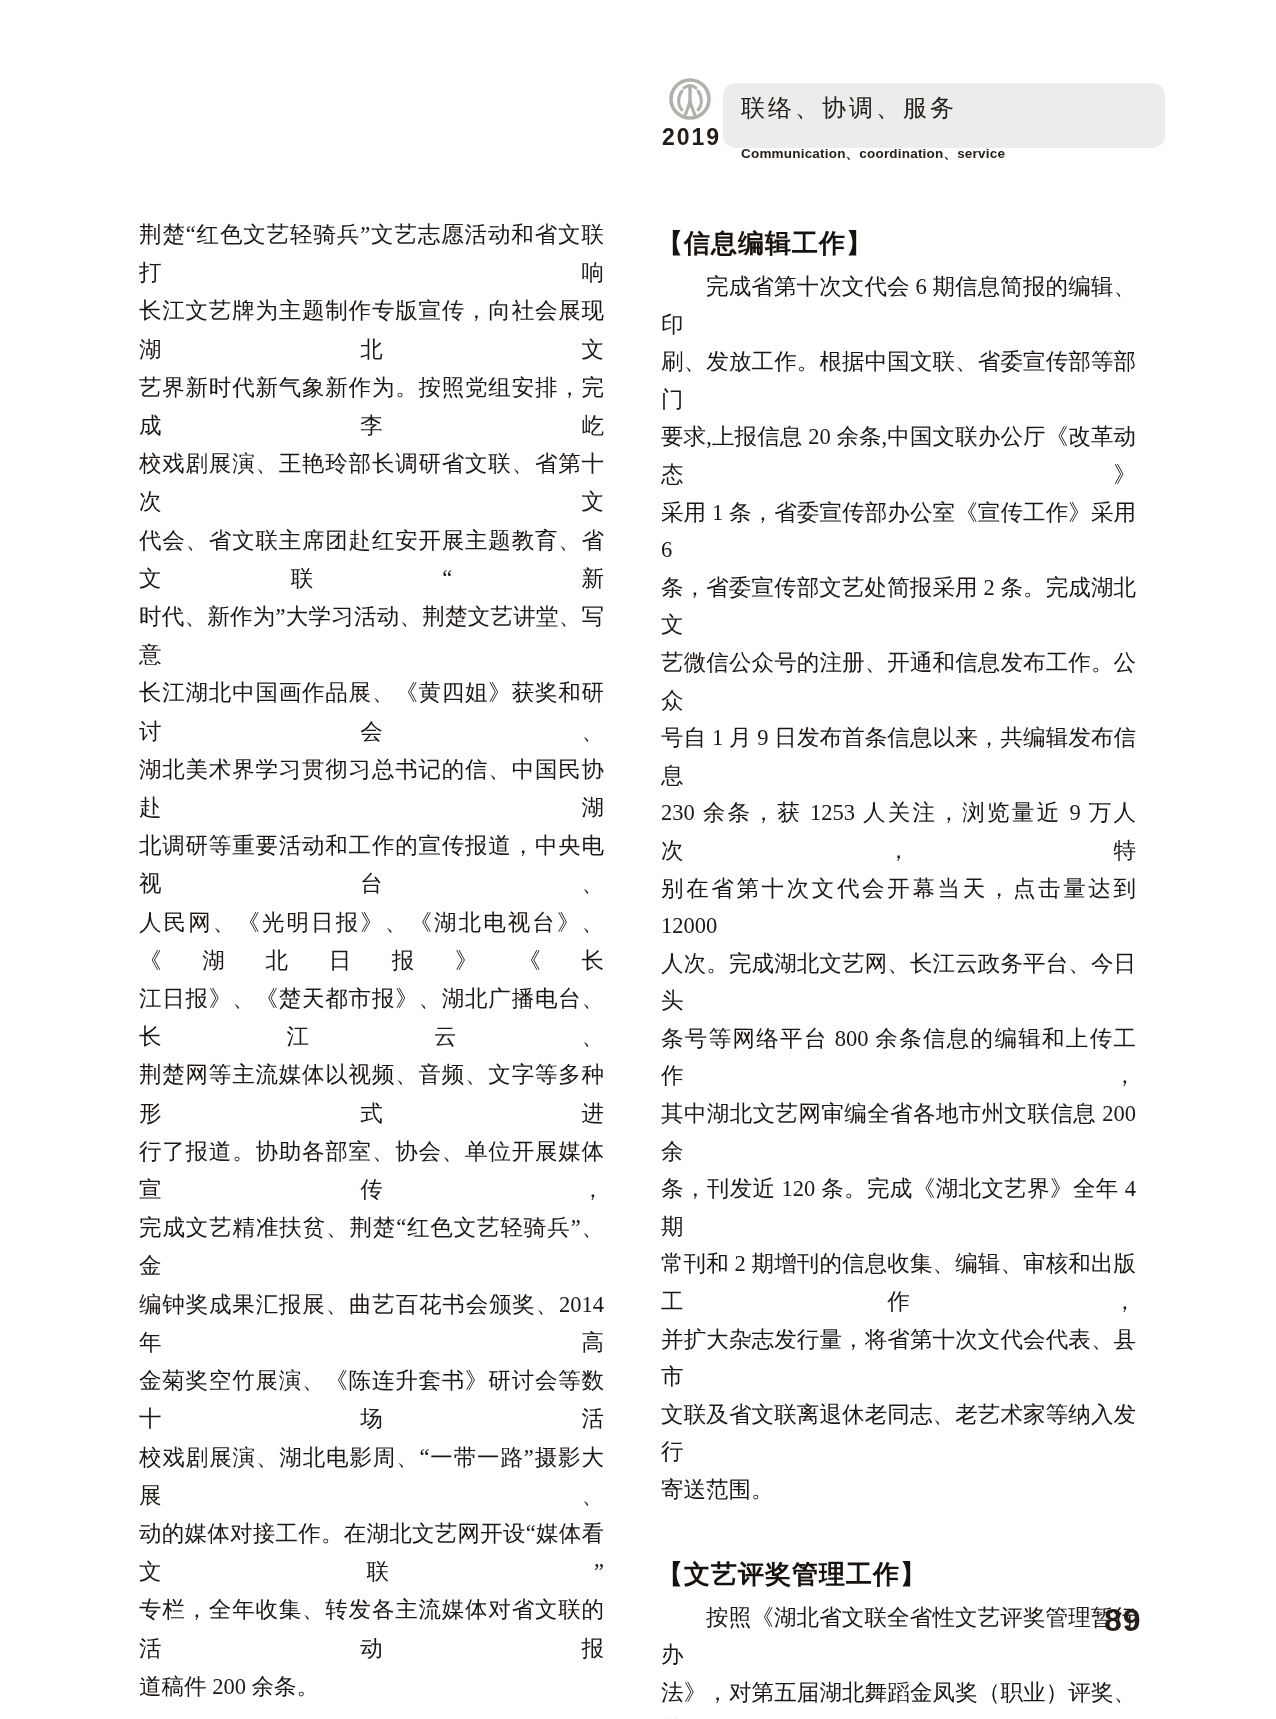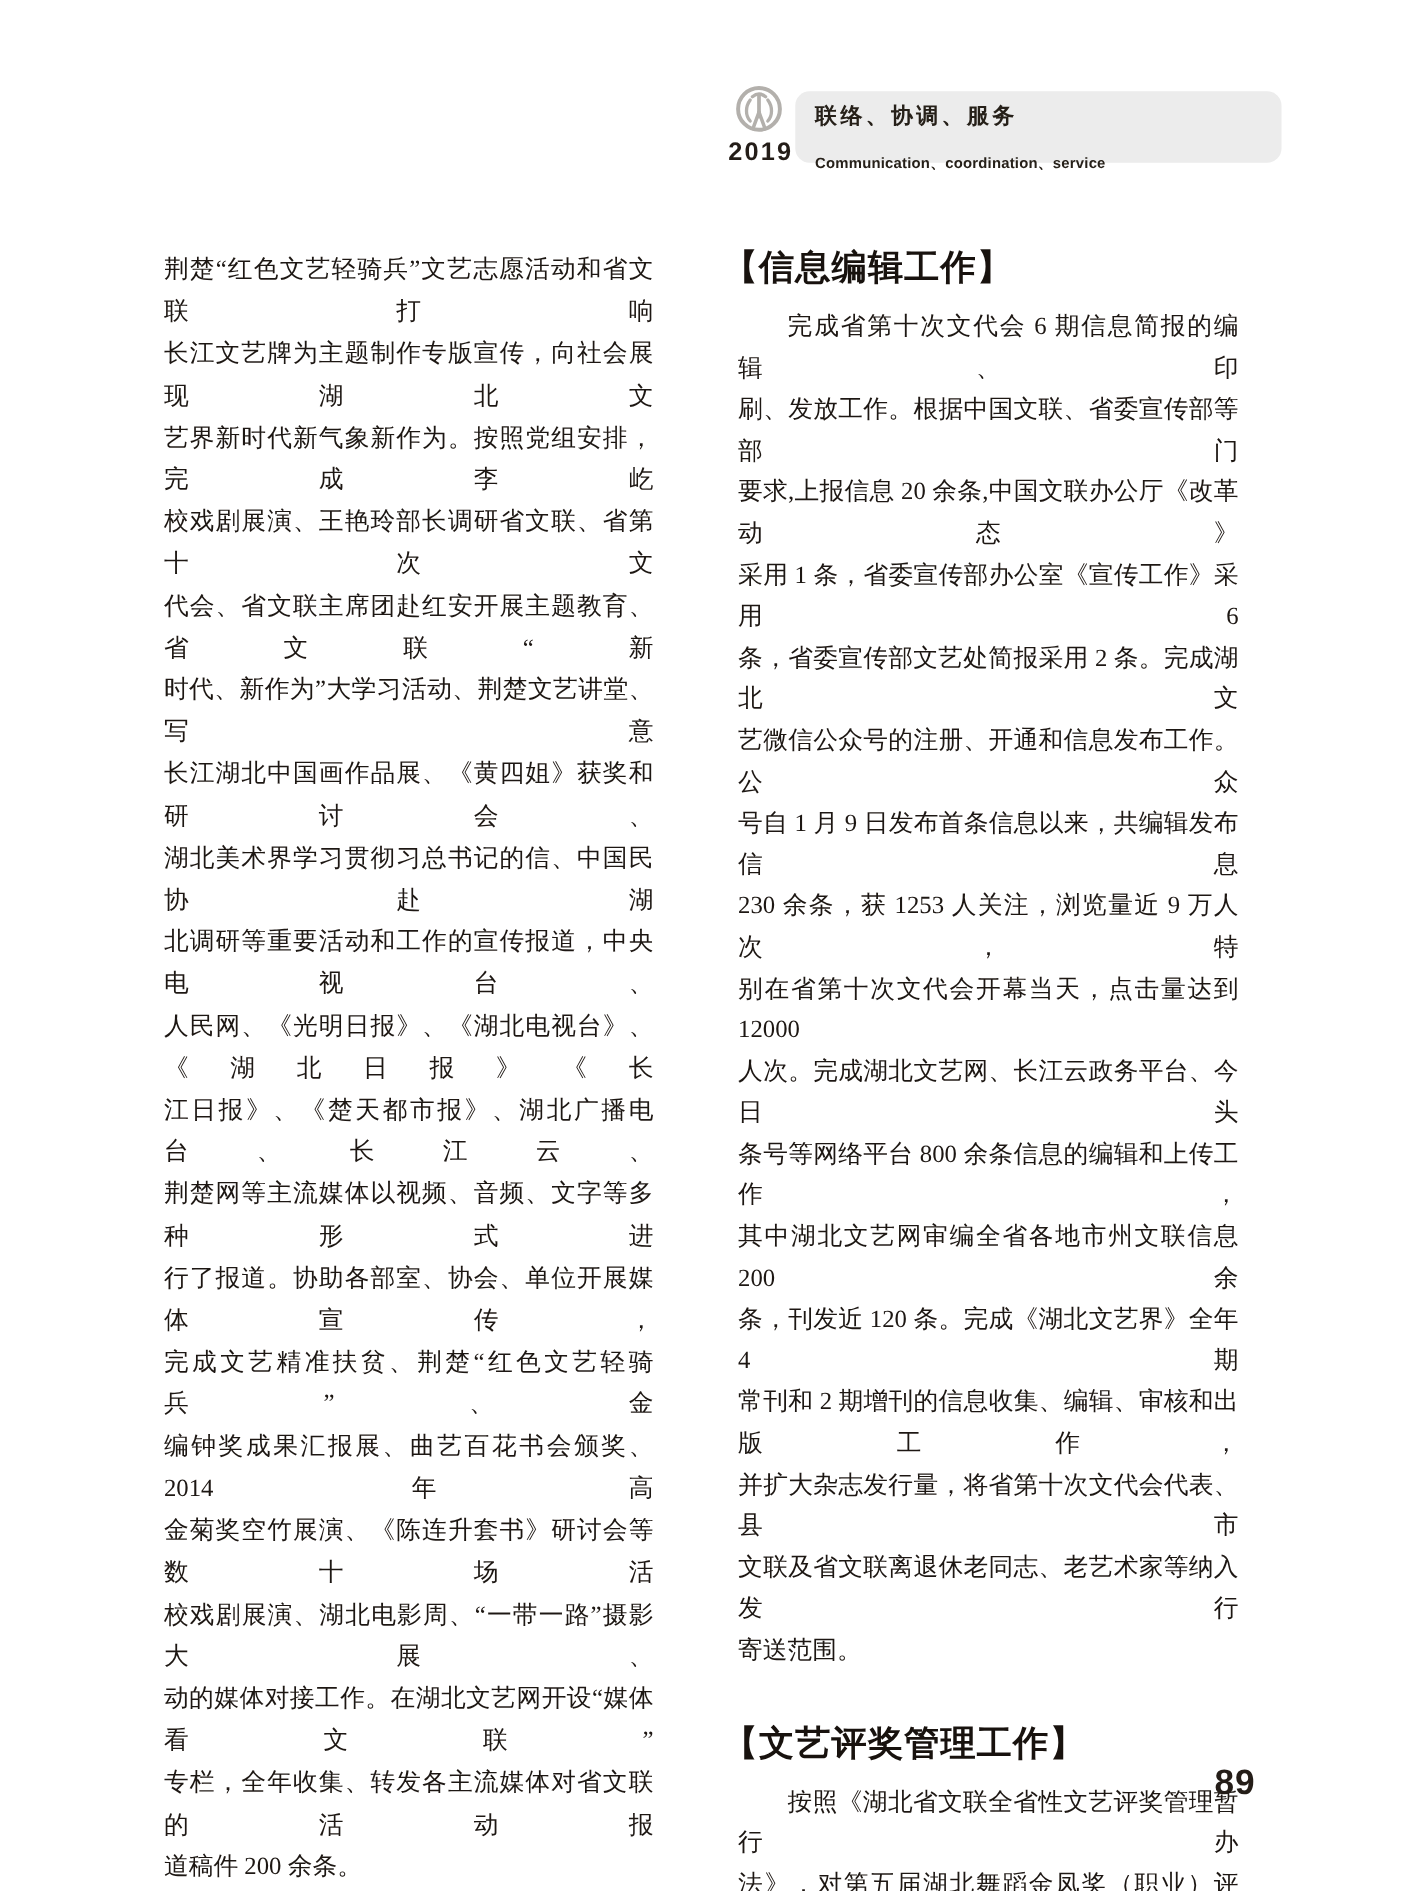--- a/index.html
+++ b/index.html
@@ -6,37 +6,37 @@
   .page { position:relative; width:1276px; height:1719px; background:#ffffff; overflow:hidden;
           font-family:"Liberation Serif", serif; }
 
   
   .logo { position:absolute; left:662px; top:76px; width:56px; text-align:center; }
   .logo svg { display:block; margin:0 auto; }
   .logo-year { font-family:"Liberation Sans", sans-serif; font-weight:700; font-size:23px;
                color:#241d18; letter-spacing:2px; margin-top:0px; }
   .banner { position:absolute; left:723px; top:83px; width:442px; height:65px;
             background:#ececec; border-radius:13px; box-sizing:border-box; padding:9px 0 0 18px; }
-  .banner-title { font-family:"Liberation Sans", sans-serif; font-weight:700; font-size:20px;
+  .banner-title { font-family:"Liberation Sans", sans-serif; font-weight:400; font-size:24px;
                   color:#262019; letter-spacing:3px; }
   .banner-subtitle { font-family:"Liberation Sans", sans-serif; font-weight:700; font-size:13.5px;
                      color:#262019; margin-top:21px; letter-spacing:0.2px; }
 
   
   .col { position:absolute; color:#1d1713; font-size:22.5px; }
   .col-left  { left:135px; top:212px; width:473px; }
   .col-right { left:657px; top:222px; width:483px; }
-  .para { margin:14px; }
+  .para { margin:4px; }
   .line { text-align:justify; text-align-last:justify; }
   .col-left  .line { line-height:38.2px; }
   .col-right .line { line-height:37.6px; }
   .line.last { text-align-last:left; }
   .para.indent .line.first { text-indent:2em; }
 
-  .heading { font-family:"Liberation Sans", sans-serif; font-weight:700; font-size:32px;
+  .heading { font-family:"Liberation Sans", sans-serif; font-weight:700; font-size:26px;
              color:#18120e; margin:0; letter-spacing:1px; }
   .col-left .heading  { margin-top:40px; margin-bottom:4px; line-height:40px; }
   .col-right .heading { margin-top:44px; margin-bottom:0;  line-height:42px; }
   .col-right .heading.heading-first { margin-top:0; }
 
   .page-number { position:absolute; left:1104px; top:1602px;
                  font-family:"Liberation Sans", sans-serif; font-weight:700; font-size:32px;
                  color:#241d18; letter-spacing:1px; }
 </style>
 </head>

